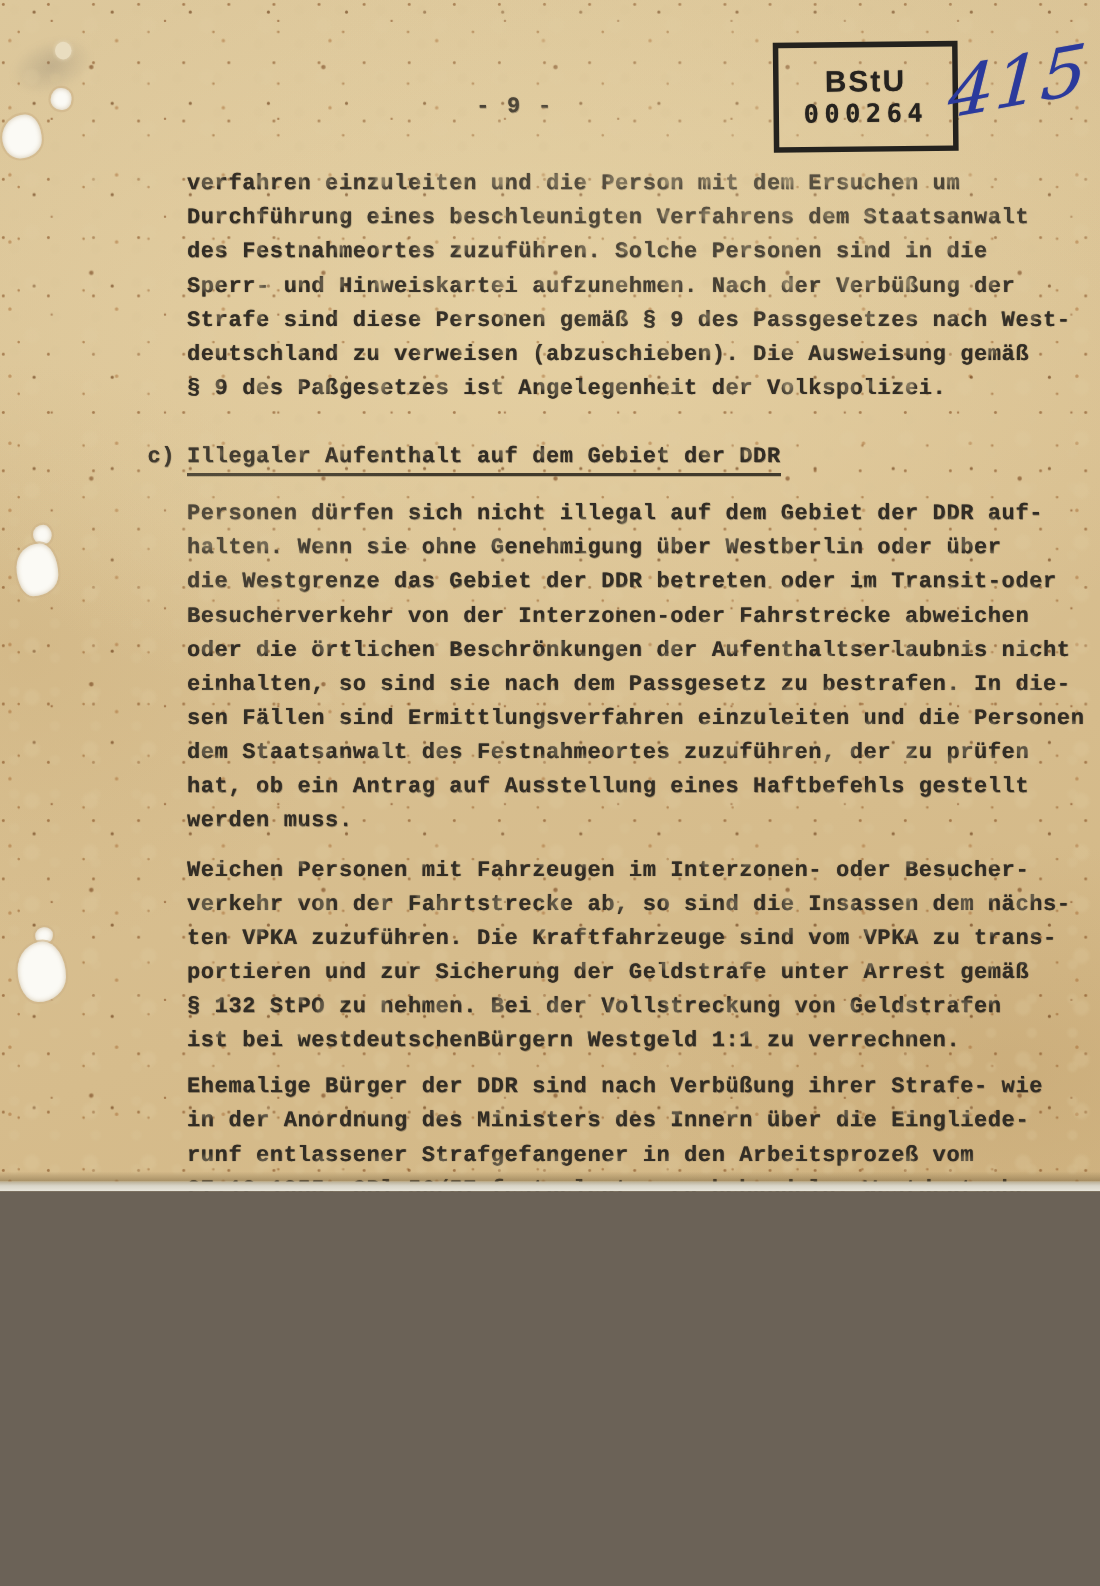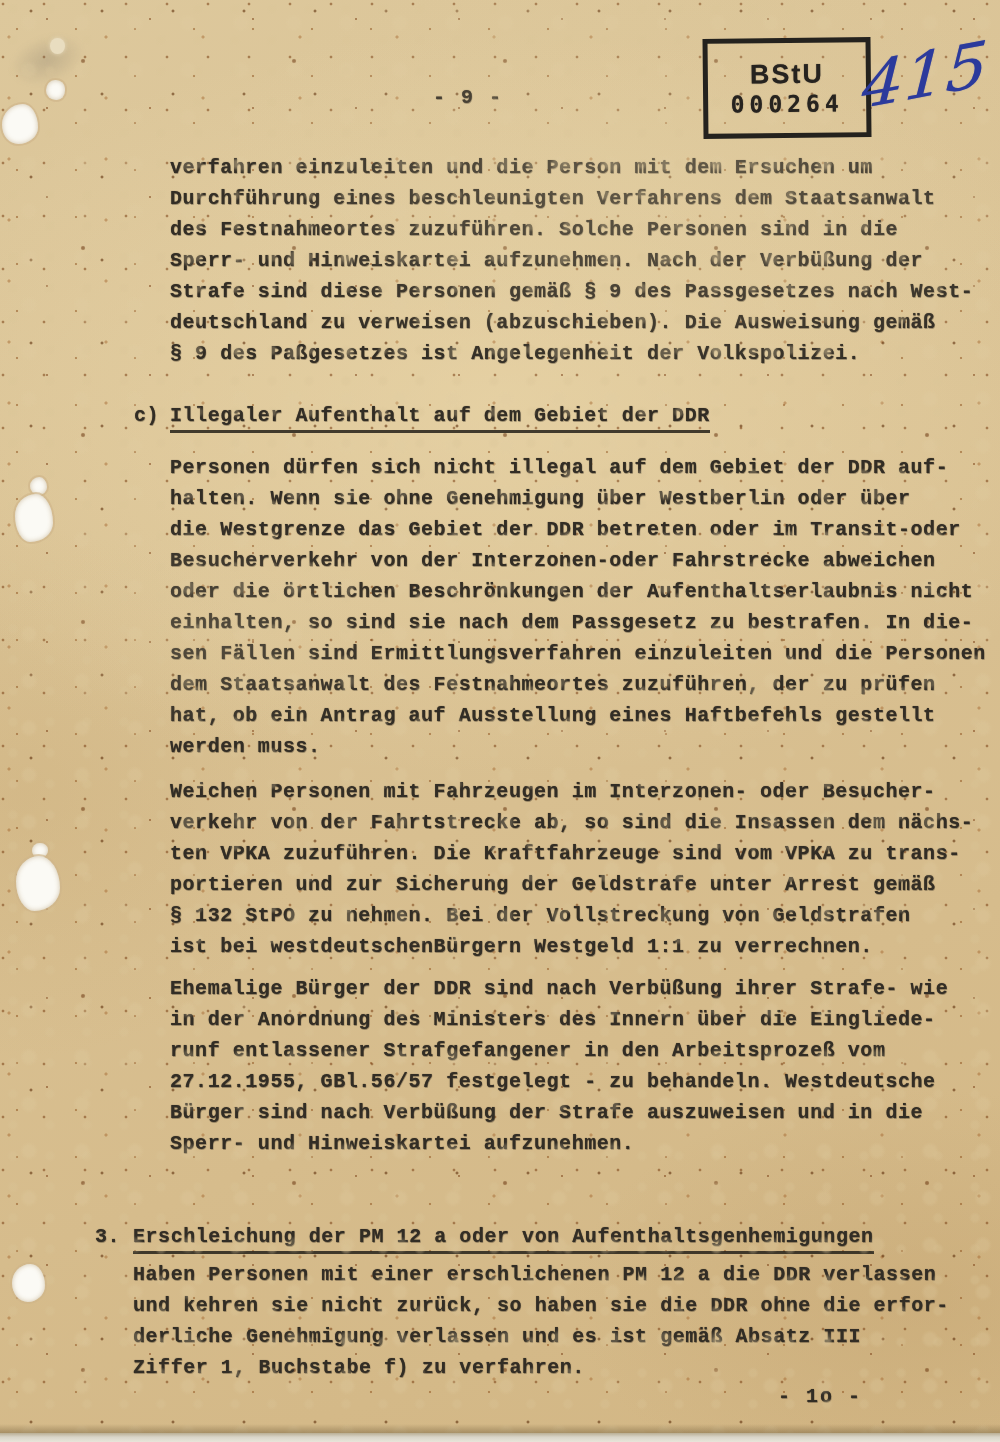--- a/index.html
+++ b/index.html
@@ -1,18 +1,18 @@
 <!DOCTYPE html>
 <html><head>
 <meta charset="utf-8">
 <style>
   html,body{margin:0;padding:0;background:#6b6257;}
   .page{
     position:relative;
-    width:1000px;height:1442px;
+    width:1000px;height:1083px;
     overflow:hidden;
     background-color:#d9c193;
     background-image:
       radial-gradient(circle at 3px 4px,   rgba(122,64,20,0.55) 0.8px, transparent 1.8px),
       radial-gradient(circle at 17px 29px, rgba(140,78,26,0.50) 0.7px, transparent 1.6px),
       radial-gradient(circle at 31px 11px, rgba(95,48,12,0.60)  0.9px, transparent 1.9px),
       radial-gradient(circle at 9px 37px,  rgba(160,96,40,0.45) 1.0px, transparent 2.1px),
       radial-gradient(circle at 47px 19px, rgba(120,60,18,0.50) 0.7px, transparent 1.5px),
       radial-gradient(circle at 83px 61px, rgba(105,52,14,0.55) 1.3px, transparent 2.6px),
       radial-gradient(900px 520px at 50% 28%, rgba(238,219,174,0.55), transparent 72%),

